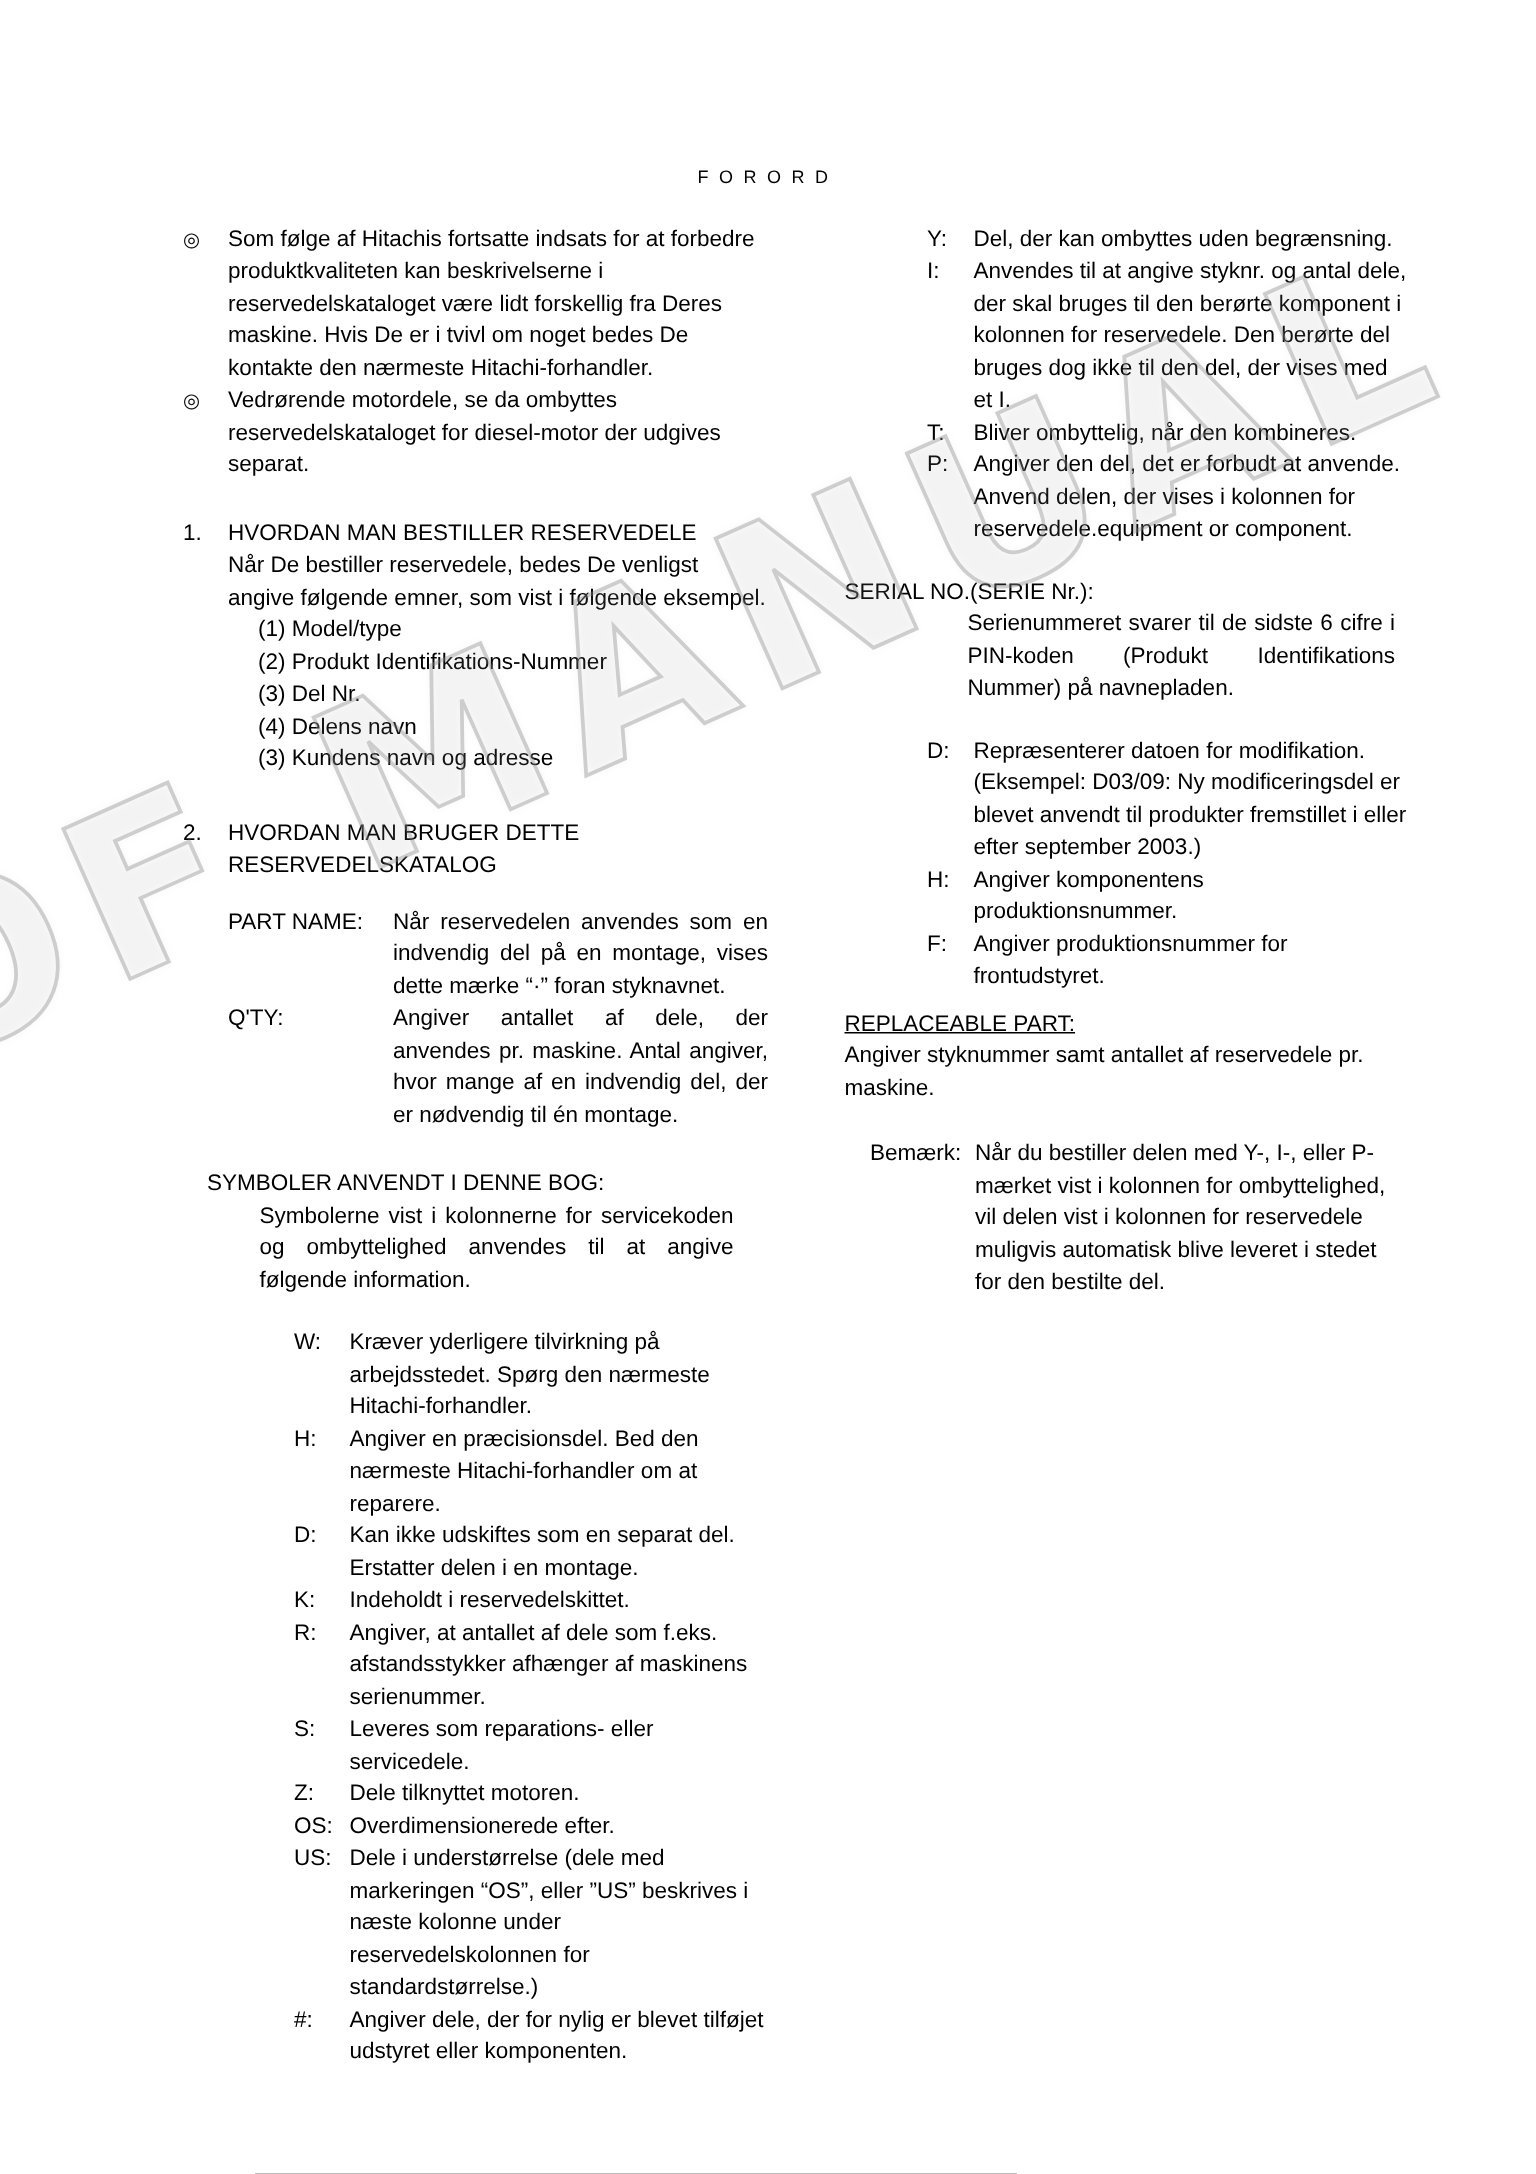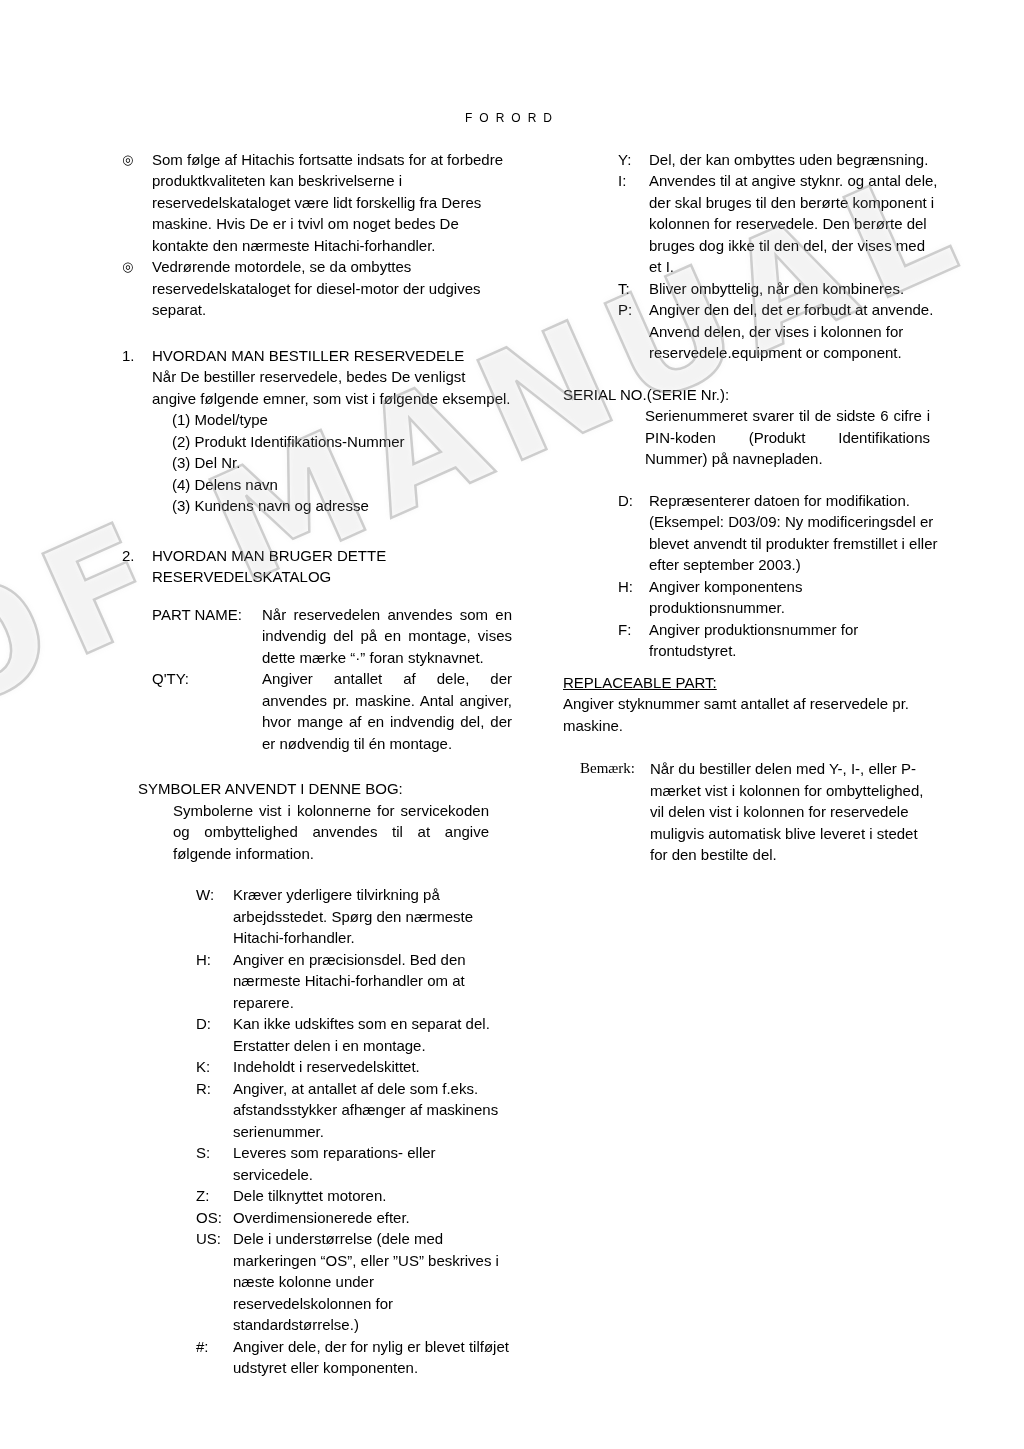--- a/index.html
+++ b/index.html
@@ -56,21 +56,21 @@
   .rsym-key{width:31px;flex:none;}
   .rsym-text{flex:1;}
 
   .serial-heading{margin-top:20px;}
   .serial-text{margin-left:82px;margin-right:8px;text-align:justify;}
 
   .repl-heading{margin-top:10px;text-decoration:underline;}
   .repl-text{}
 
   .note-row{display:flex;margin-left:17px;margin-top:22px;}
-  .note-label{width:70px;flex:none;font-family:Liberation Serif, serif;}
+  .note-label{width:70px;flex:none;}
   .note-text{flex:1;}
 
   .watermark{
     position:absolute;
     left:-80px;top:660px;
     transform:rotate(-24deg);
     transform-origin:0 0;
     font-family:"DejaVu Sans",sans-serif;
     font-size:150px;
     font-weight:700;

